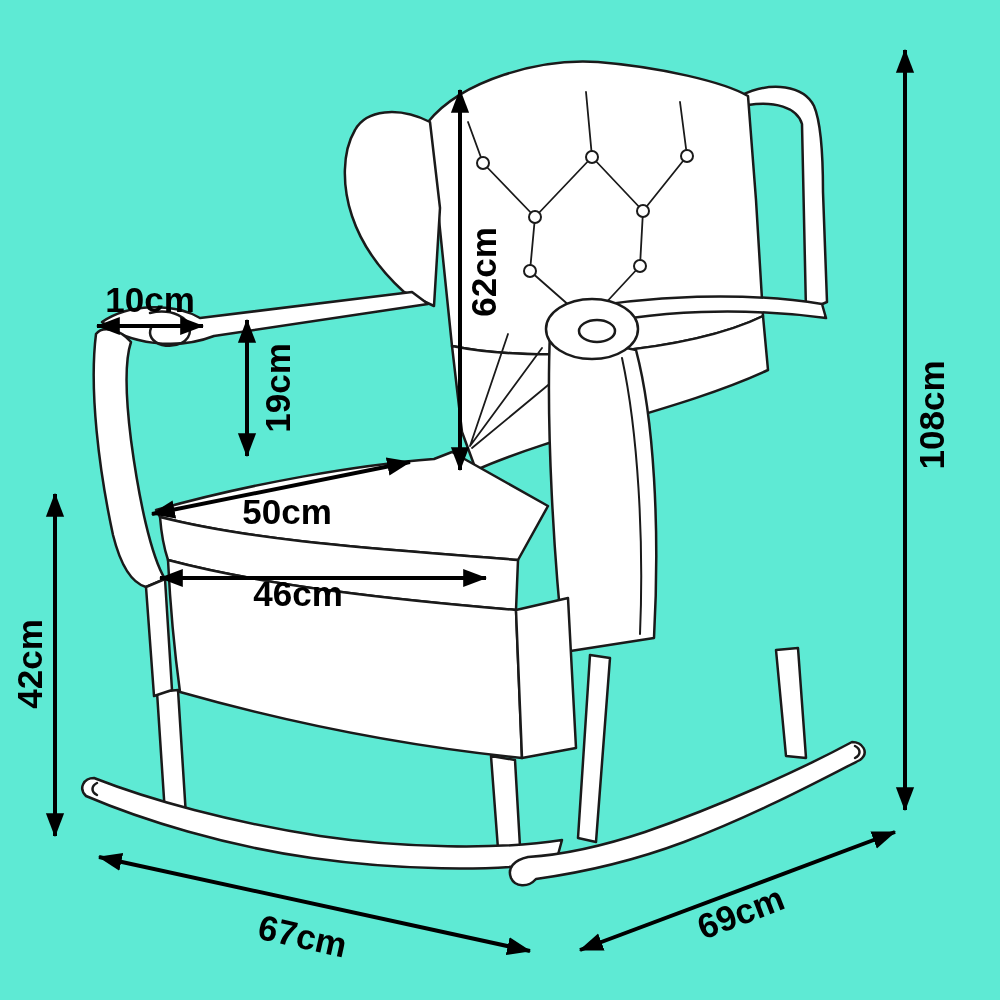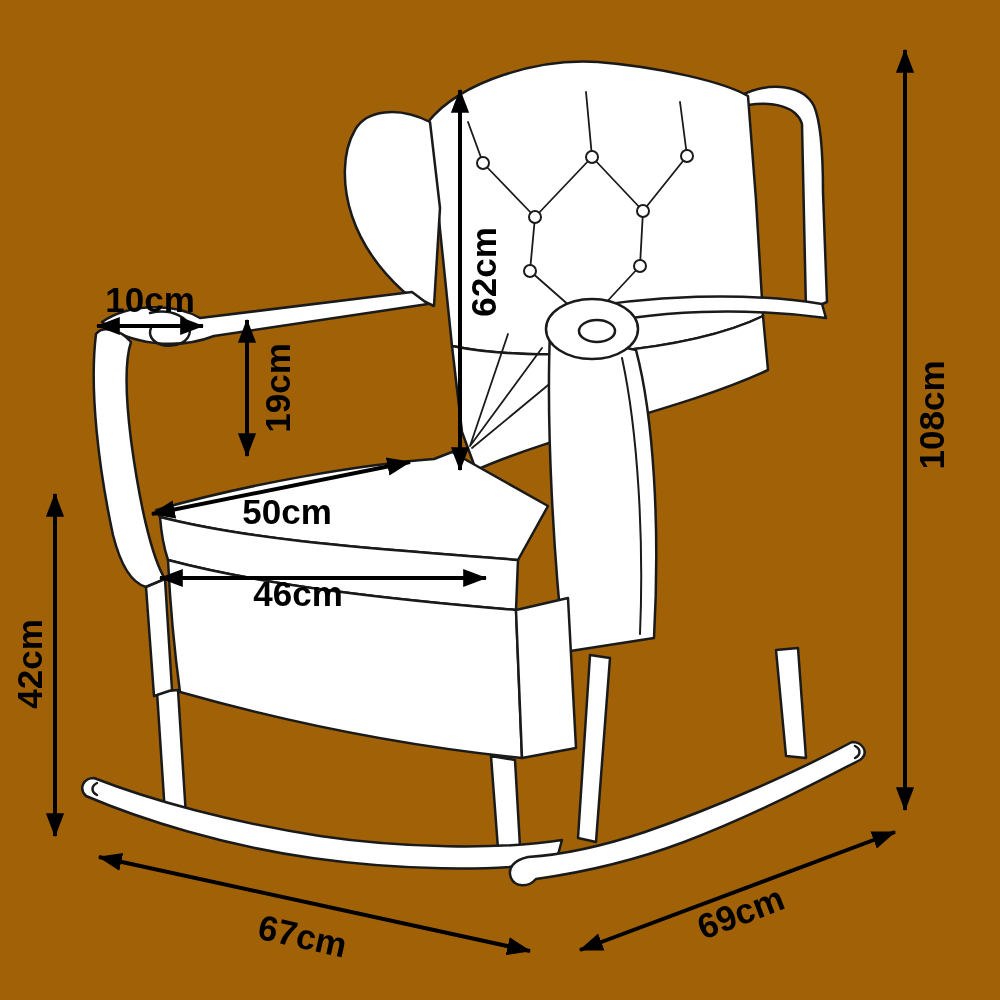--- a/index.html
+++ b/index.html
@@ -7,21 +7,21 @@
     padding: 0;
     width: 1000px;
     height: 1000px;
     background: #ffffff;
     font-family: "Liberation Sans", sans-serif;
   }
   .canvas {
     position: relative;
     width: 1000px;
     height: 1000px;
-    background: #a16207;
+    background: #5eead4;
     overflow: hidden;
   }
   svg { display: block; width: 1000px; height: 1000px; }
   .dim-label {
     font-family: "Liberation Sans", sans-serif;
     font-size: 35px;
     font-weight: 700;
     fill: #000000;
   }
 </style>

